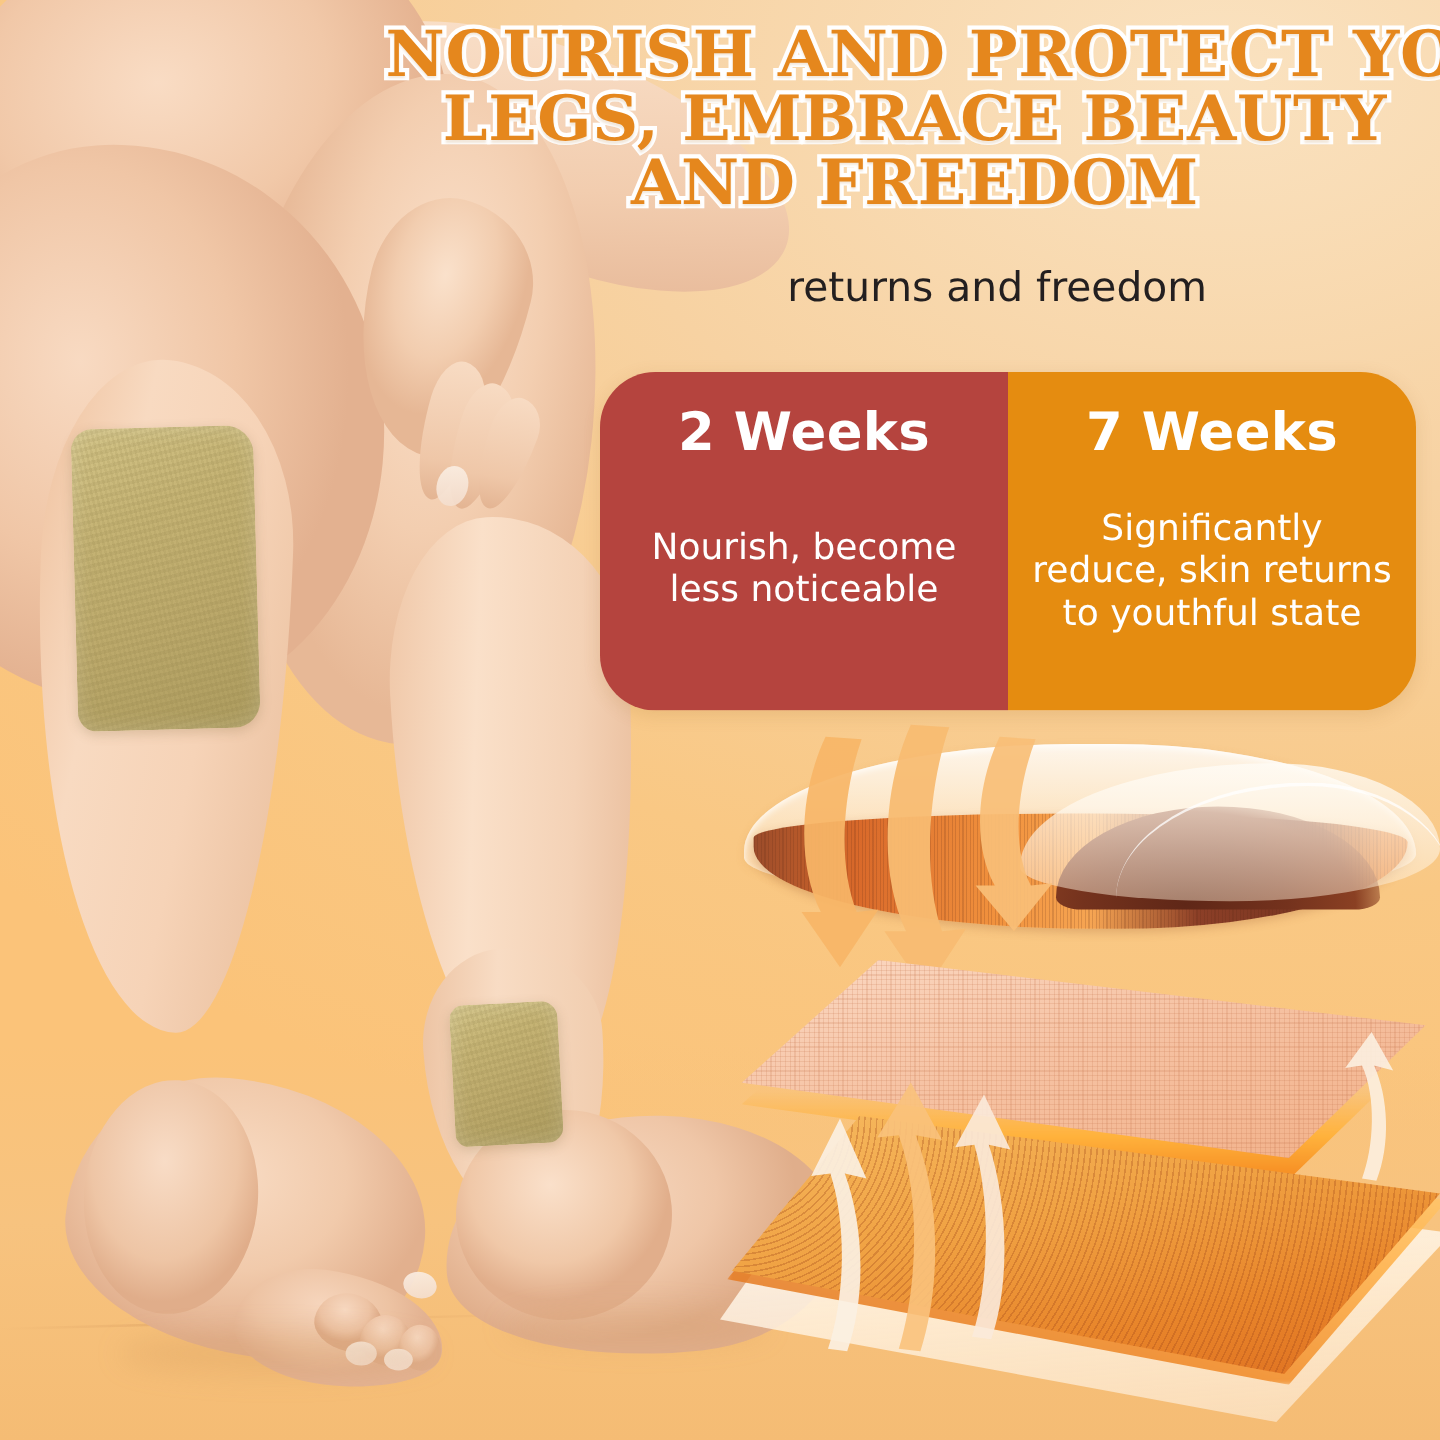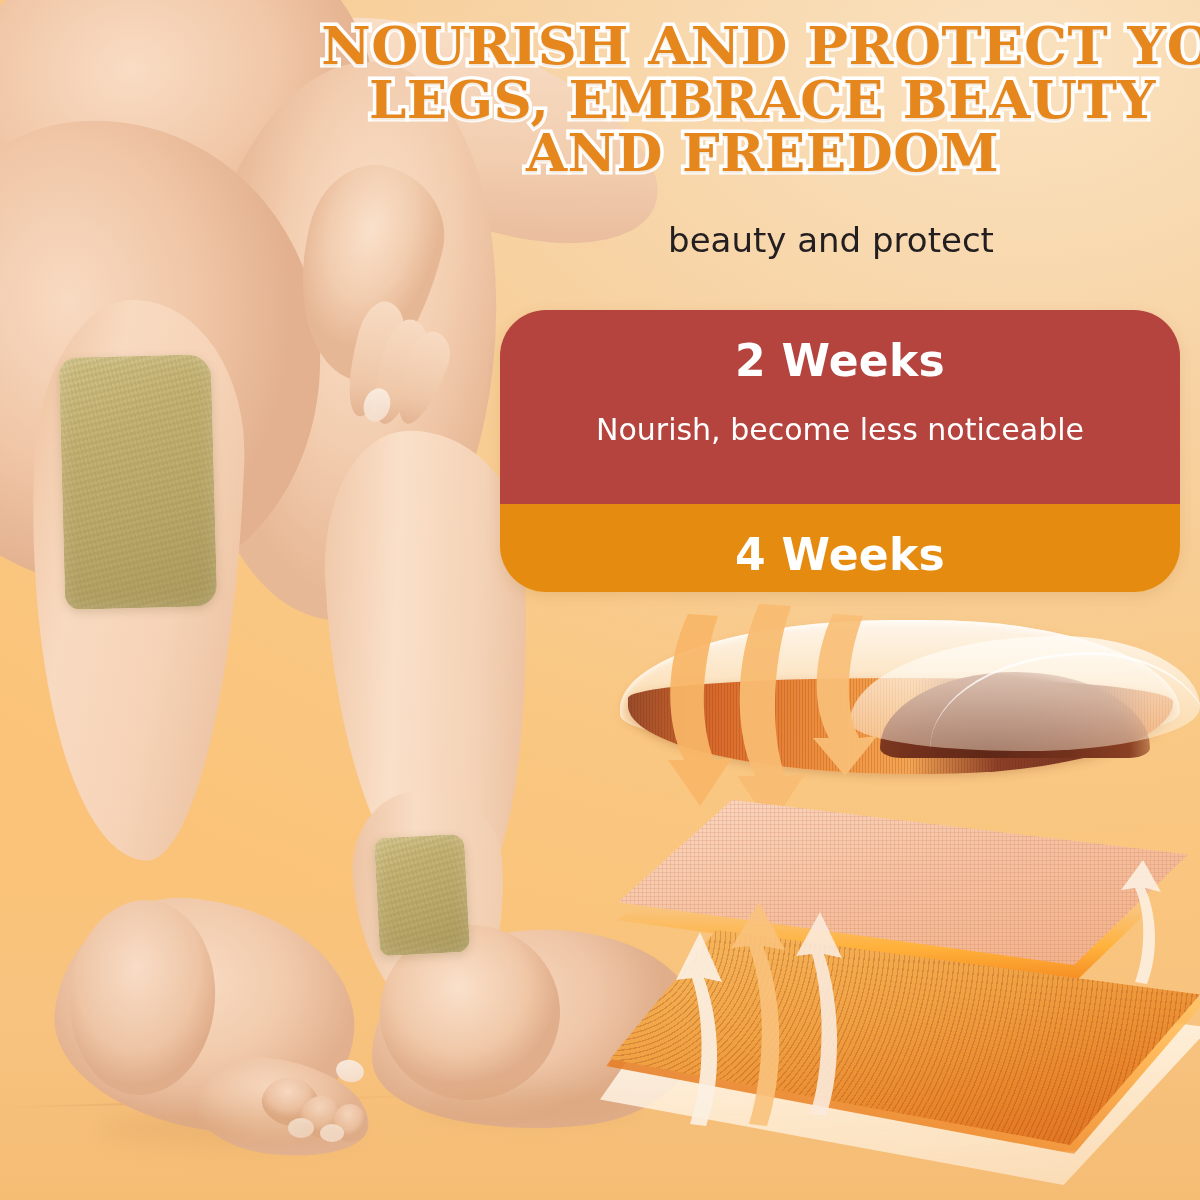--- a/index.html
+++ b/index.html
@@ -180,21 +180,20 @@
     font-family:"DejaVu Sans",sans-serif;
   }
 
   
   .compare{
     position:absolute;left:500px;top:310px;width:680px;height:282px;
     display:flex;
     border-radius:46px;
     overflow:hidden;
     box-shadow:0 4px 14px rgba(160,105,40,.16);
-    flex-direction:column;
   }
   .pane{
     flex:0 0 50%;
     padding:22px 18px 20px;
     box-sizing:border-box;
     display:flex;flex-direction:column;align-items:center;
     color:#FFFFFF;
   }
   .pane-left{background:#B5443E;}
   .pane-right{background:#E58C10;}
@@ -346,30 +345,31 @@
     <div class="patch patch-ankle" data-interactable="false"></div>
   </div>
 
   <div class="headline" data-interactable="false">
     <span class="hl1" data-interactable="false">NOURISH AND PROTECT YOUR</span>
     <span class="hl2" data-interactable="false">LEGS, EMBRACE BEAUTY</span>
     <span class="hl3" data-interactable="false">AND FREEDOM</span>
   </div>
 
   <div class="subtitle" data-interactable="false">
-    <div data-interactable="false">beauty and protect</div>
+    <div data-interactable="false">returns and freedom</div>
   </div>
 
   <div class="compare" data-interactable="false">
     <div class="pane pane-left" data-interactable="false">
       <div class="pane-title" data-interactable="false">2 Weeks</div>
       <div class="pane-body" data-interactable="false">Nourish, become less noticeable</div>
     </div>
     <div class="pane pane-right" data-interactable="false">
-      <div class="pane-title" data-interactable="false">4 Weeks</div>
+      <div class="pane-title" data-interactable="false">7 Weeks</div>
+      <div class="pane-body" data-interactable="false">Significantly reduce, skin returns to youthful state</div>
     </div>
   </div>
 
   <div class="diagram" data-interactable="false">
 
     <div class="layer film" data-interactable="false"></div>
     <div class="layer wedge" data-interactable="false"></div>
     <div class="layer wedge-mask" data-interactable="false"></div>
     <div class="layer bump" data-interactable="false"></div>
     <div class="layer film2" data-interactable="false"></div>

